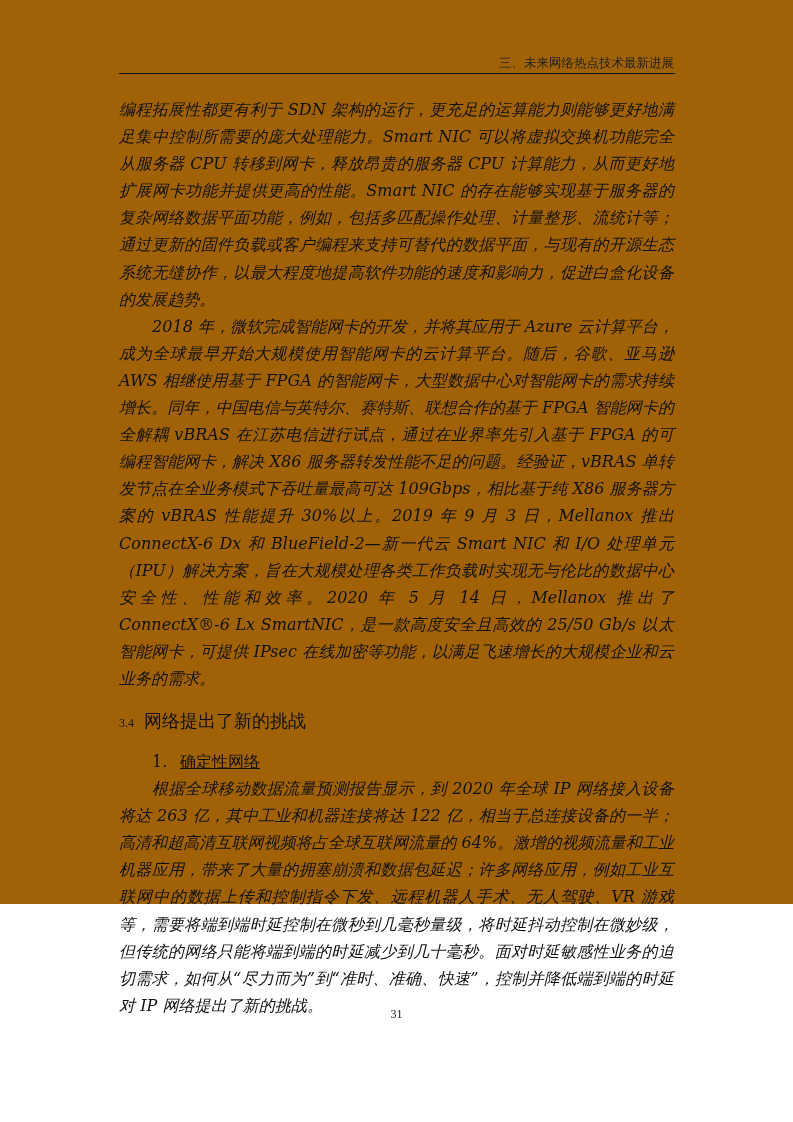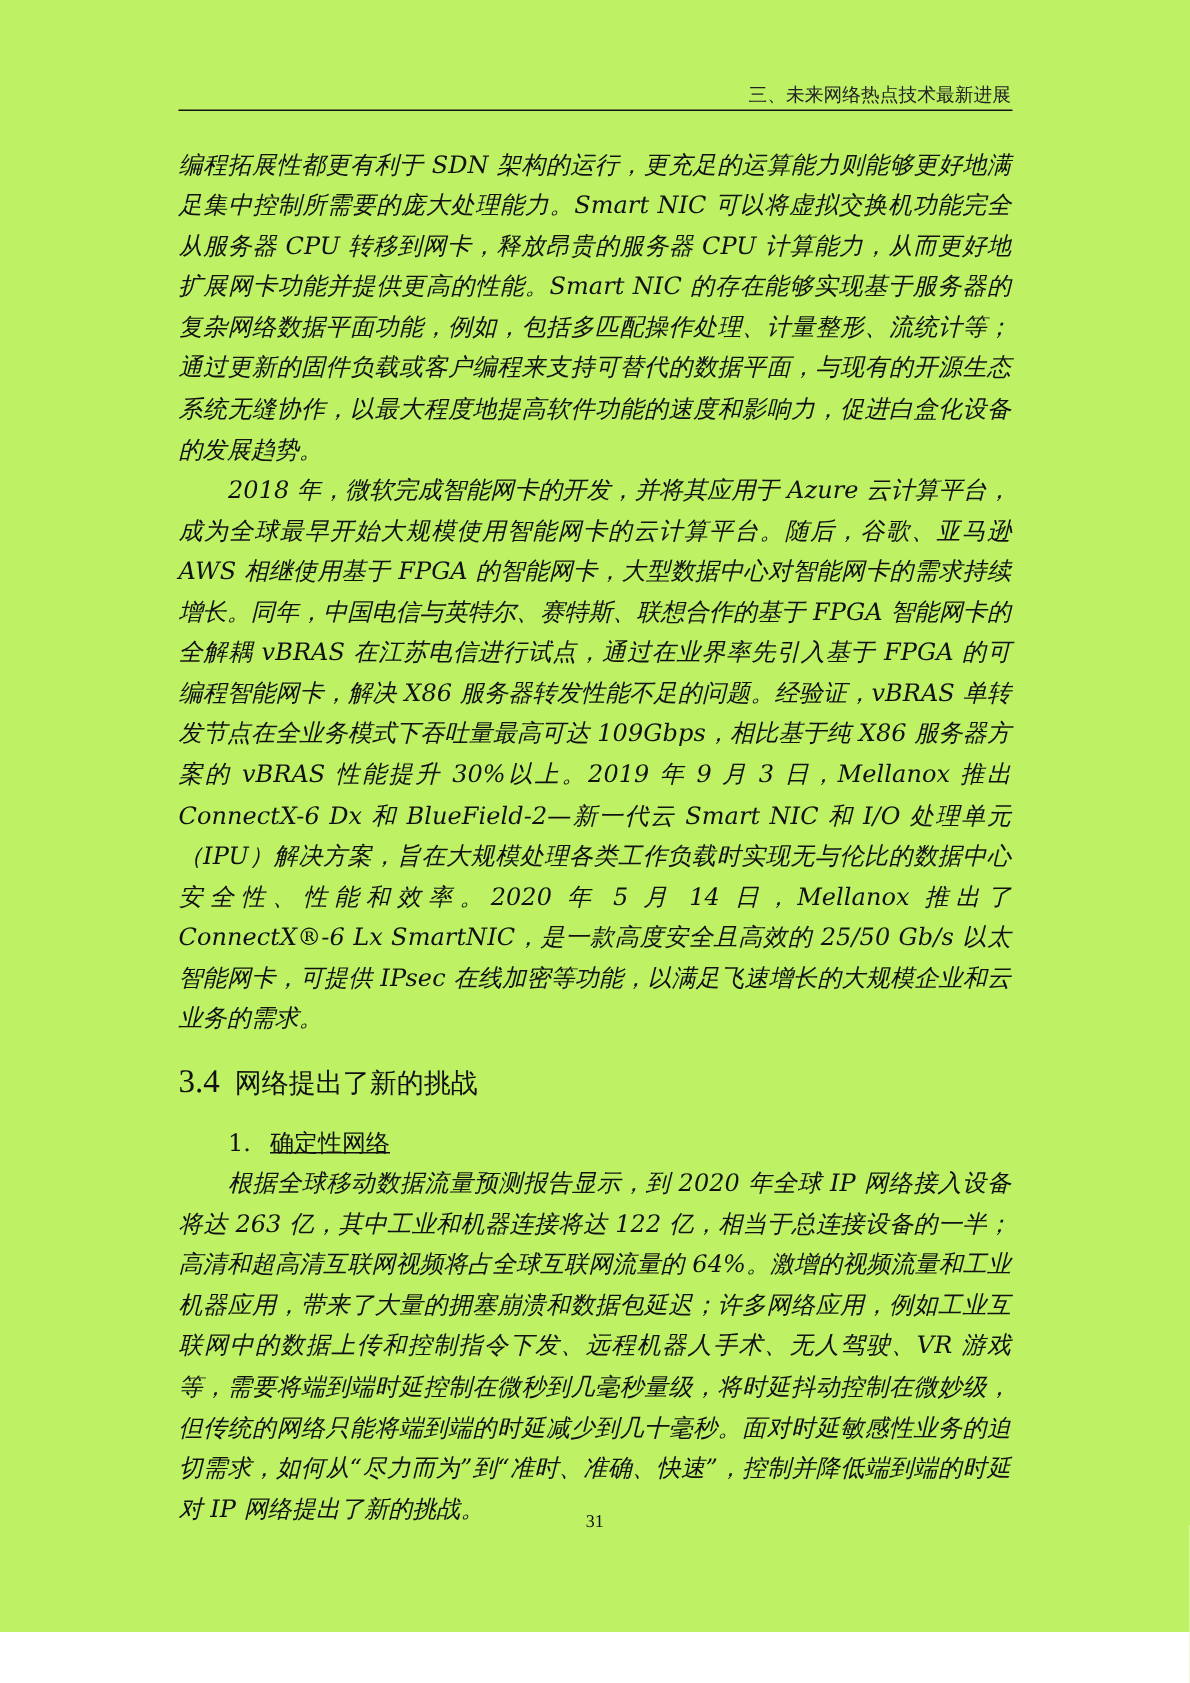--- a/index.html
+++ b/index.html
@@ -1,29 +1,29 @@
 <!DOCTYPE html>
 <html><head>
 <meta charset="utf-8">
 <style>
   html, body { margin: 0; padding: 0; background: #ffffff; }
   body { width: 793px; height: 1122px; position: relative; overflow: hidden;
          font-family: "DejaVu Serif", "Liberation Serif", serif; color: #111; }
-  .page { position: absolute; left: 0; top: 0; width: 793px; height: 1088px; background: #bef264; }
+  .page { position: absolute; left: 0; top: 0; width: 793px; height: 904px; background: #a16207; }
   .running-header { position: absolute; left: 119px; width: 555px; top: 55px; text-align: right;
          font-size: 12.5px; color: #222; }
   .header-rule { position: absolute; left: 119px; width: 556px; top: 73px; height: 0;
          border-top: 1.2px solid #111; }
   .body { position: absolute; left: 119px; width: 555px; top: 96px; }
   .para { margin: 0; font-size: 16px; line-height: 27.1px; text-align: justify;
           text-align-last: left; letter-spacing: 0.05px; font-style: italic; }
   .indent { text-indent: 33px; }
   .section-heading { margin: 16px 0 12px 0; font-family: "DejaVu Sans", "Liberation Sans", sans-serif;
           font-size: 18px; font-weight: normal; line-height: 26px; }
-  .section-heading .num { margin-right: 10px; font-family: "Liberation Serif", serif; font-size: 22px; }
+  .section-heading .num { margin-right: 10px; font-family: "Liberation Serif", serif; font-size: 12px; }
   .subheading { margin: 0; font-size: 16px; line-height: 27px; padding-left: 33px; text-decoration: underline; }
   .subheading .num { display: inline-block; width: 28px; }
   .page-number { position: absolute; left: 0; width: 793px; top: 1007px; text-align: center;
           font-size: 12px; font-family: "Liberation Serif", serif; }
 </style>
 </head>
 <body>
 
 <div class="page">
 

